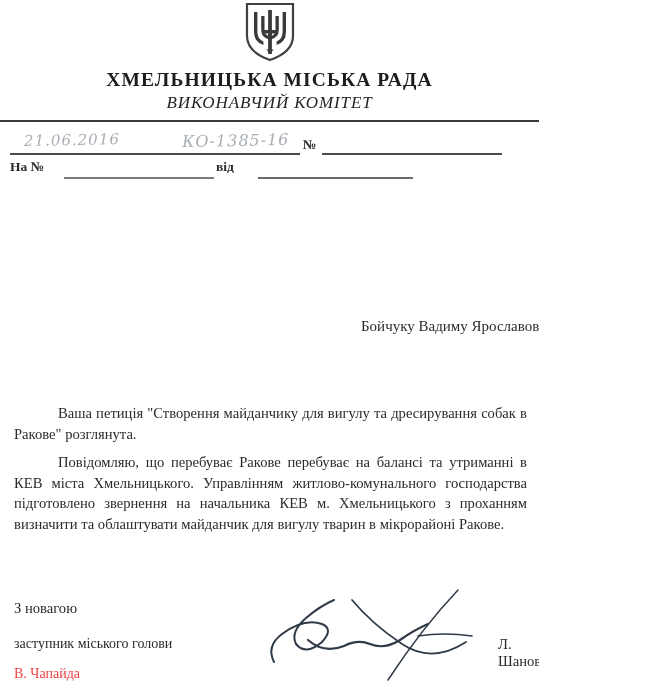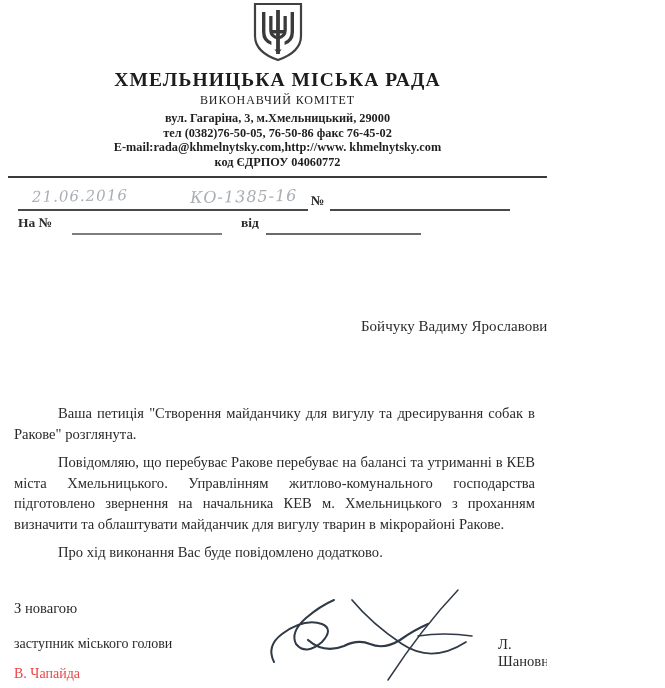--- a/index.html
+++ b/index.html
@@ -9,21 +9,20 @@
     background: #ffffff;
   }
   .page {
     position: relative;
     width: 539px;
     height: 688px;
     background: #ffffff;
     overflow: hidden;
     font-family: "Liberation Serif", "DejaVu Serif", serif;
     color: #2b2b2b;
-    padding-left: 8px;
   }
 
   
   .letterhead {
     text-align: center;
     padding-top: 2px;
   }
   .emblem {
     display: block;
     margin: 0 auto;
@@ -31,24 +30,25 @@
     height: 60px;
   }
   .org-name {
     font-size: 19.5px;
     font-weight: bold;
     letter-spacing: 1.1px;
     margin-top: 7px;
     color: #1d1d1d;
   }
   .org-sub {
-    font-size: 12px;
+    font-size: 17px;
     letter-spacing: 0.9px;
     margin-top: 2px;
     color: #232323;
+    font-style: italic;
   }
   .org-contact {
     font-size: 12.3px;
     font-weight: bold;
     line-height: 14.5px;
     margin-top: 3px;
     color: #1f1f1f;
   }
   .org-contact div { white-space: nowrap; }
 
@@ -79,21 +79,21 @@
     transform: rotate(-1.2deg);
   }
   .hand-date { left: 24px; top: 2px; font-size: 15px; }
   .hand-num  { left: 182px; top: 2px; font-size: 16px; }
 
   .line-top    { position: absolute; left: 10px;  top: 24px; width: 290px; height: 2px; background: #4a4a4a; }
   .line-top-2  { position: absolute; left: 322px; top: 24px; width: 180px; height: 1.5px; background: #4a4a4a; }
   .lbl-no      { position: absolute; left: 303px; top: 8px; }
   .lbl-na-no   { position: absolute; left: 10px;  top: 30px; text-align: center; }
   .line-bot-1  { position: absolute; left: 64px;  top: 48px; width: 150px; height: 1.5px; background: #7d7d7d; }
-  .lbl-vid     { position: absolute; left: 233px; top: 30px; }
+  .lbl-vid     { position: absolute; left: 216px; top: 30px; }
   .line-bot-2  { position: absolute; left: 258px; top: 48px; width: 155px; height: 1.5px; background: #6a6a6a; }
 
   
   .addressee {
     position: absolute;
     left: 352px;
     top: 318px;
     font-size: 15px;
     white-space: nowrap;
     margin-left: 9px;
@@ -147,26 +147,20 @@
         <path d="M17.2 14 l3.3 0 l0 14.5 q0 4.4 5.5 6 l0 3.4 q-8.8 -2.2 -8.8 -9.6 Z"></path>
         <path d="M34.8 14 l-3.3 0 l0 14.5 q0 4.4 -5.5 6 l0 3.4 q8.8 -2.2 8.8 -9.6 Z"></path>
         <path d="M19.8 28 l12.4 0 l0 3.4 l-12.4 0 Z"></path>
         <path d="M26 52 l-3.6 -4.6 l7.2 0 Z"></path>
       </g>
     </svg>
 
     <div class="org-name">ХМЕЛЬНИЦЬКА МІСЬКА РАДА</div>
     <div class="org-sub">ВИКОНАВЧИЙ КОМІТЕТ</div>
 
-    <div class="org-contact">
-      <div>вул. Гагаріна, 3, м.Хмельницький, 29000</div>
-      <div>тел (0382)76-50-05, 76-50-86 факс 76-45-02</div>
-      <div>E-mail:rada@khmelnytsky.com,http://www. khmelnytsky.com</div>
-      <div>код ЄДРПОУ 04060772</div>
-    </div>
   </div>
 
   <div class="header-rule"></div>
 
   <div class="refblock">
     <span class="hand hand-date">21.06.2016</span>
     <span class="line-top"></span>
 
     <span class="lbl-no">№</span>
     <span class="hand hand-num">КО-1385-16</span>
@@ -178,21 +172,20 @@
     <span class="lbl-vid">від</span>
     <span class="line-bot-2"></span>
   </div>
 
   <div class="addressee">Бойчуку Вадиму Ярославовичу</div>
 
 
   <div class="body">
     <p>Ваша петиція "Створення майданчику для вигулу та дресирування собак в Ракове" розглянута.</p>
     <p>Повідомляю, що перебуває Ракове перебуває на балансі та утриманні в КЕВ міста Хмельницького. Управлінням житлово-комунального господарства підготовлено звернення на начальника КЕВ м. Хмельницького з проханням визначити та облаштувати майданчик для вигулу тварин в мікрорайоні Ракове.</p>
-    <p class="last">Про хід виконання Вас буде повідомлено додатково.</p>
   </div>
 
   <div class="sig-greeting">З новагою</div>
   <div class="sig-title">заступник міського голови</div>
 
   <svg class="signature-ink" viewBox="0 0 268 100">
     <g fill="none" stroke="#2f3a46" stroke-linecap="round" stroke-linejoin="round">
       <path d="M12 78 Q4 62 20 50 Q42 34 60 40 Q72 45 60 58 Q44 72 34 60 Q28 48 44 34 Q58 22 72 16" stroke-width="2"></path>
       <path d="M46 56 Q62 70 82 62 Q96 55 108 60 Q122 66 138 56 Q152 46 166 40" stroke-width="2.2"></path>
       <path d="M90 16 Q110 40 140 60 Q170 80 204 58" stroke-width="1.7"></path>

